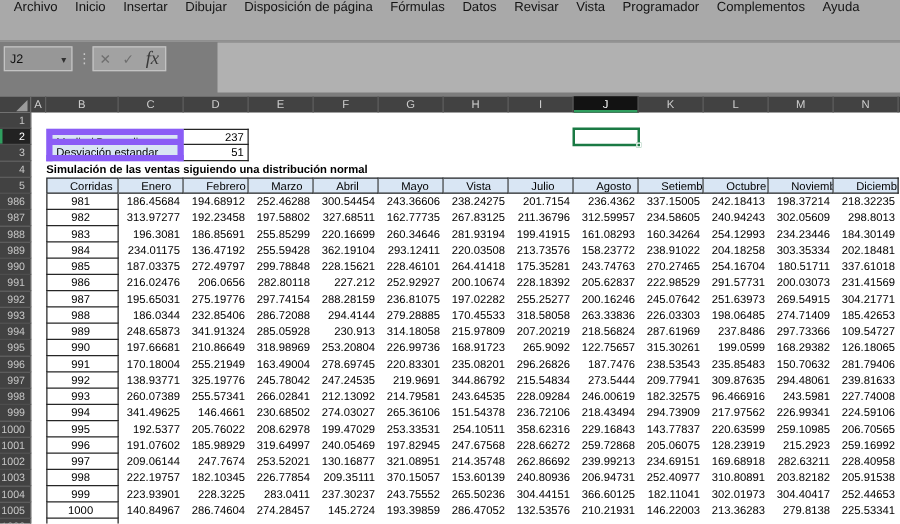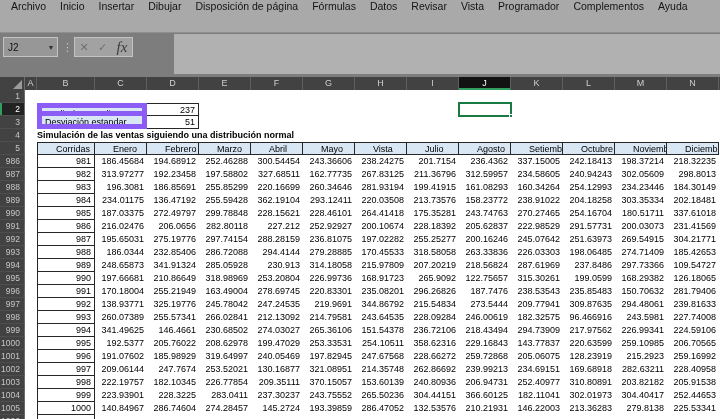--- a/index.html
+++ b/index.html
@@ -41,21 +41,21 @@
   .ch.sel { background:#121212; color:#ffffff; box-shadow:inset 0 -2px 0 #2f9e5f; }
 
   .row { display:flex; height:13px; }
   .gut { width:25px; background:#424242; color:#c6c6c6; font-size:8.5px; line-height:13px;
          text-align:right; padding-right:4px; border-bottom:1px solid #4e4e4e;
          border-right:1px solid #6b6b6b; }
   .gut.sel { background:#222; color:#fff; box-shadow:inset 2px 0 0 #2f9e5f; }
   .colA { width:12px; }
   .cell { font-size:9px; line-height:13px; color:#000; white-space:nowrap; overflow:hidden; }
   .num  { width:52px; text-align:right; padding-right:3px; }
-  .corrida { width:58px; text-align:right; padding-right:3px;
+  .corrida { width:58px; text-align:center; padding-right:3px;
              border:1px solid #262626; border-top:none; }
   .lblcell { width:110px; background:#d9e6f4; border:5px solid #8b5cf6; padding-left:3px; }
   .valcell { width:52px; text-align:right; padding-right:3px;
              border:1px solid #262626; border-left:none; }
   .row3 .lblcell, .row3 .valcell { border-top:none; }
   .titlecell { font-weight:bold; padding-left:0; }
   .hcell { background:#d9e6f4; border:1px solid #262626; border-left:none;
            padding-left:18px; text-align:left; }
   .hcell.first { border-left:1px solid #262626; }
 

